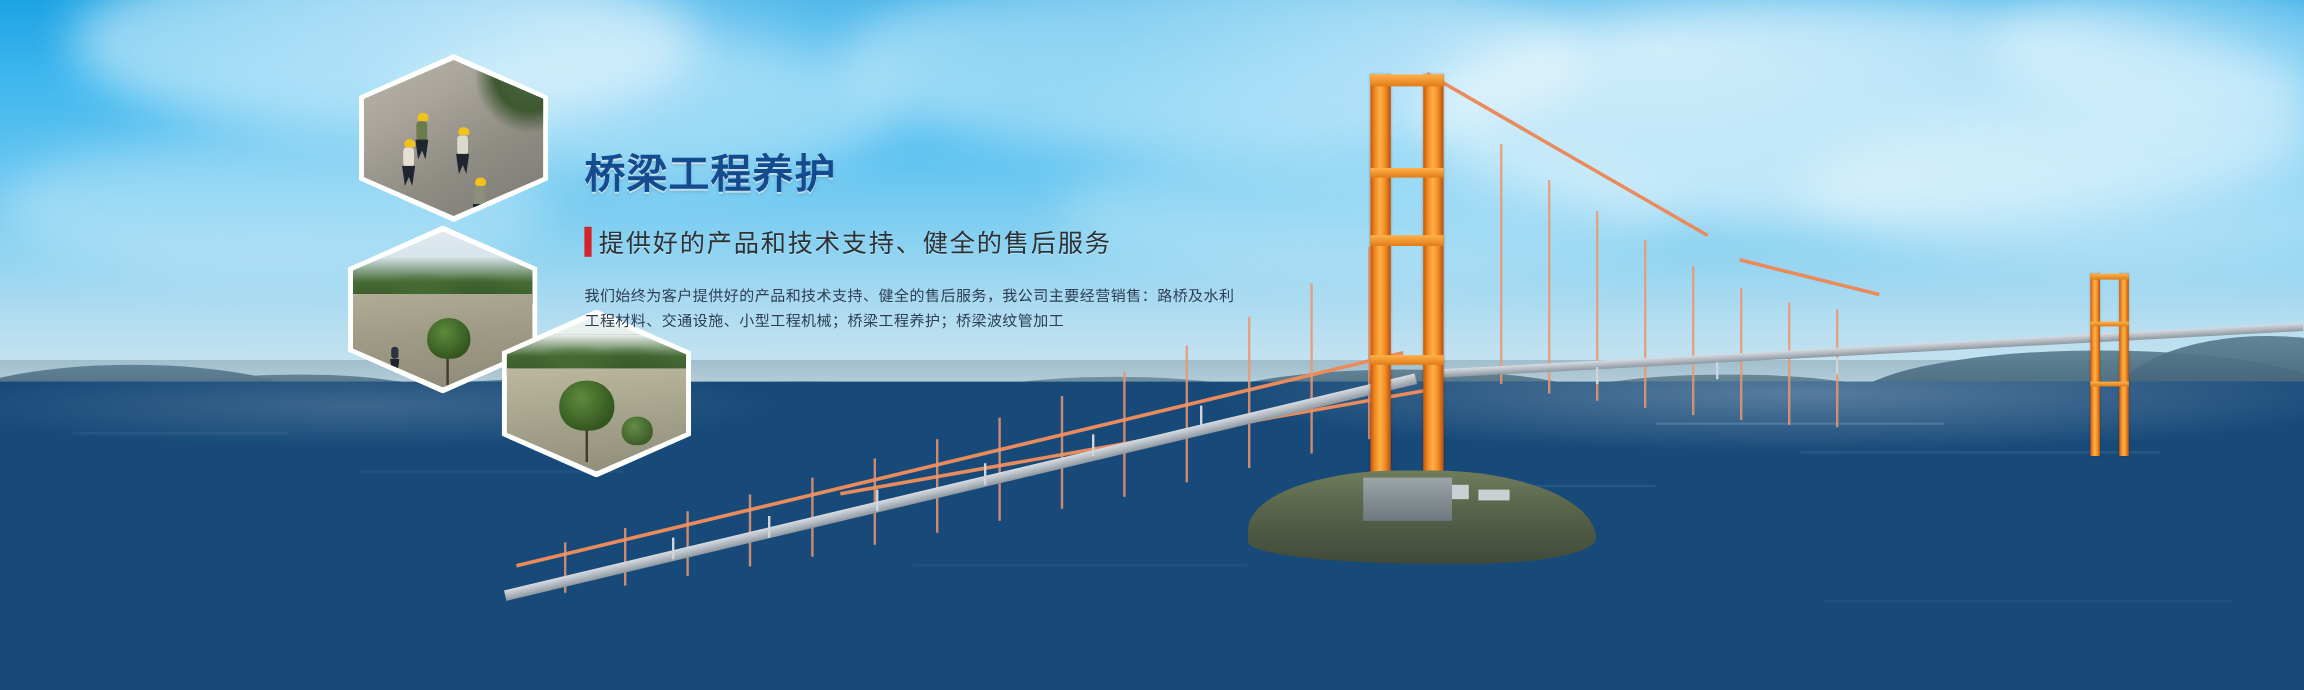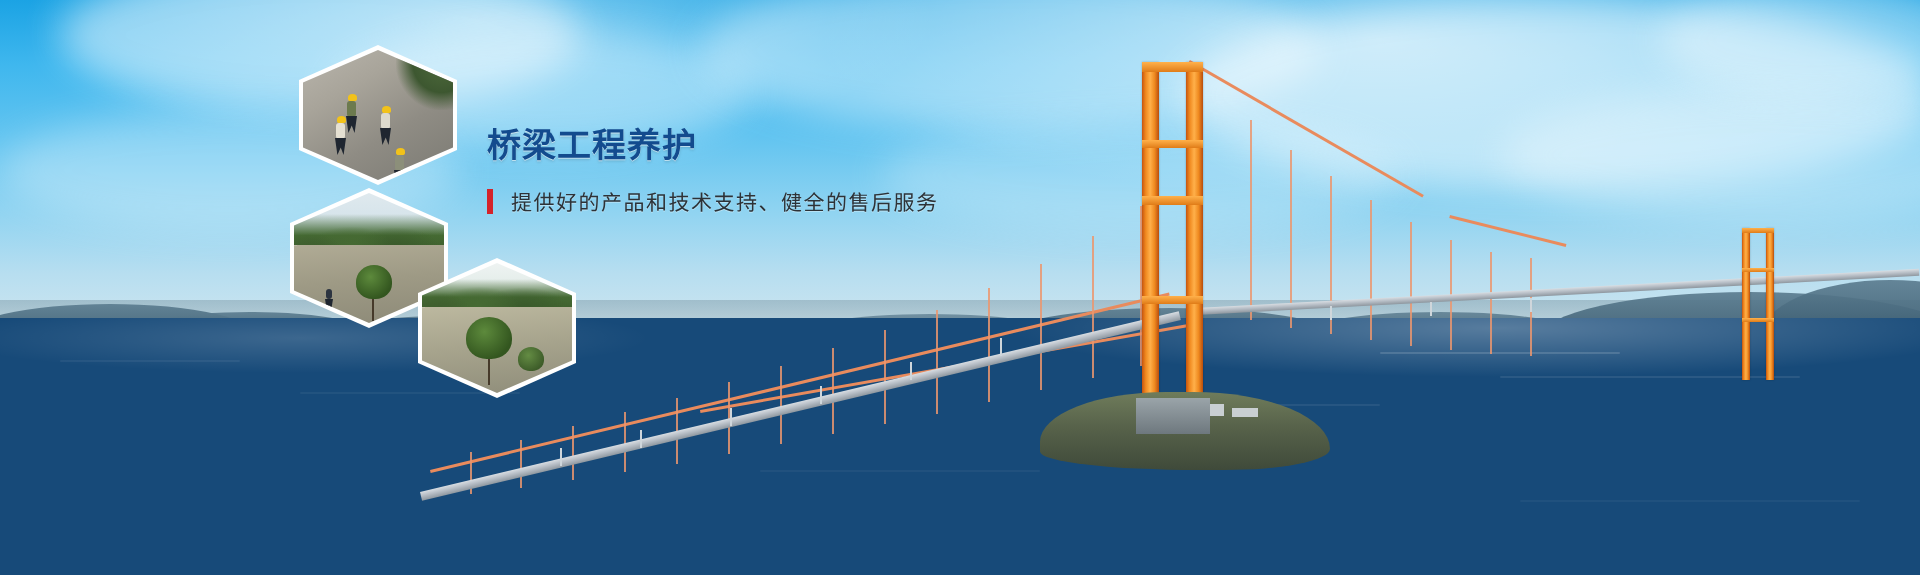--- a/index.html
+++ b/index.html
@@ -144,21 +144,21 @@
   .title-main {
     font-size:34px; font-weight:bold; letter-spacing:1px;
     color:#134b8e;
     text-shadow:0 1px 0 rgba(255,255,255,.55), 0 2px 3px rgba(0,0,0,.14);
   }
   .title-sub {
     font-size:26px; font-weight:bold; letter-spacing:.5px;
     color:#2e3338;
     text-shadow:0 1px 0 rgba(255,255,255,.45);
   }
-  .tagline-row { display:flex; align-items:center; gap:18px; margin-top:19px; }
+  .tagline-row { display:flex; align-items:center; gap:6px; margin-top:19px; }
   .redbar { width:6px; height:25px; background:#d4232a; flex:none; }
   .tagline {
     font-size:21px; color:#2d3237; letter-spacing:1.5px;
     text-shadow:0 1px 0 rgba(255,255,255,.35);
   }
   .desc { margin-top:21px; font-size:12.5px; line-height:21px; color:#2e3f52; letter-spacing:.4px; }
   .desc p { white-space:nowrap; }
 </style>
 </head>
 <body>
@@ -333,16 +333,20 @@
 
     <div class="title-row">
       <span class="title-main">桥梁工程养护</span>
     </div>
 
     <div class="tagline-row">
       <span class="redbar"></span>
       <span class="tagline">提供好的产品和技术支持、健全的售后服务</span>
     </div>
 
+    <div class="desc">
+      <p>我们始终为客户提供好的产品和技术支持、健全的售后服务，我公司主要经营销售：路桥及水利</p>
+      <p>工程材料、交通设施、小型工程机械；桥梁工程养护；桥梁波纹管加工</p>
+    </div>
 
   </div>
 
 </div>
 
 </body></html>

